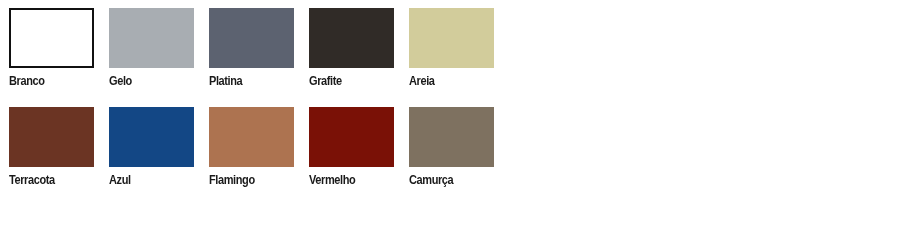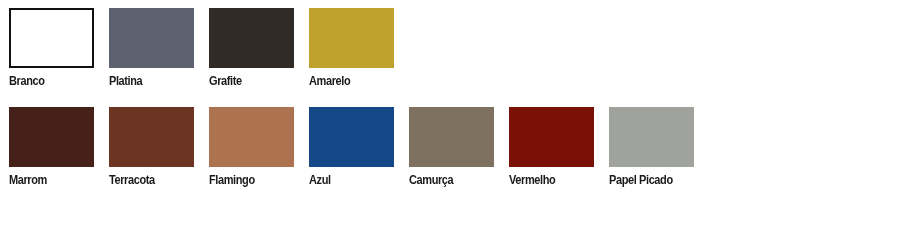--- a/index.html
+++ b/index.html
@@ -68,55 +68,51 @@
 </head>
 <body>
 
 <div id="palette">
     <div class="swatch-row" id="row-0">
       <div class="swatch-cell">
         <div class="swatch-chip bordered" style="background: rgb(255, 255, 255);"></div>
         <div class="swatch-label">Branco</div>
       </div>
       <div class="swatch-cell">
+        <div class="swatch-chip" style="background: rgb(168, 173, 178);"></div>
+        <div class="swatch-label">Gelo</div>
+      </div>
+      <div class="swatch-cell">
         <div class="swatch-chip" style="background: rgb(92, 98, 112);"></div>
         <div class="swatch-label">Platina</div>
       </div>
       <div class="swatch-cell">
         <div class="swatch-chip" style="background: rgb(48, 43, 39);"></div>
         <div class="swatch-label">Grafite</div>
       </div>
       <div class="swatch-cell">
-        <div class="swatch-chip" style="background: rgb(191, 162, 46);"></div>
-        <div class="swatch-label">Amarelo</div>
+        <div class="swatch-chip" style="background: rgb(210, 204, 155);"></div>
+        <div class="swatch-label">Areia</div>
       </div>
     </div>
     <div class="swatch-row" id="row-1">
       <div class="swatch-cell">
-        <div class="swatch-chip" style="background: rgb(69, 33, 25);"></div>
-        <div class="swatch-label">Marrom</div>
+        <div class="swatch-chip" style="background: rgb(107, 52, 35);"></div>
+        <div class="swatch-label">Terracota</div>
       </div>
       <div class="swatch-cell">
-        <div class="swatch-chip" style="background: rgb(107, 52, 35);"></div>
-        <div class="swatch-label">Terracota</div>
+        <div class="swatch-chip" style="background: rgb(19, 71, 133);"></div>
+        <div class="swatch-label">Azul</div>
       </div>
       <div class="swatch-cell">
         <div class="swatch-chip" style="background: rgb(173, 115, 80);"></div>
         <div class="swatch-label">Flamingo</div>
       </div>
       <div class="swatch-cell">
-        <div class="swatch-chip" style="background: rgb(19, 71, 133);"></div>
-        <div class="swatch-label">Azul</div>
+        <div class="swatch-chip" style="background: rgb(122, 17, 6);"></div>
+        <div class="swatch-label">Vermelho</div>
       </div>
       <div class="swatch-cell">
         <div class="swatch-chip" style="background: rgb(126, 113, 96);"></div>
         <div class="swatch-label">Camurça</div>
       </div>
-      <div class="swatch-cell">
-        <div class="swatch-chip" style="background: rgb(122, 17, 6);"></div>
-        <div class="swatch-label">Vermelho</div>
-      </div>
-      <div class="swatch-cell">
-        <div class="swatch-chip" style="background: rgb(160, 162, 157);"></div>
-        <div class="swatch-label">Papel Picado</div>
-      </div>
     </div>
   </div>
 
 </body></html>

